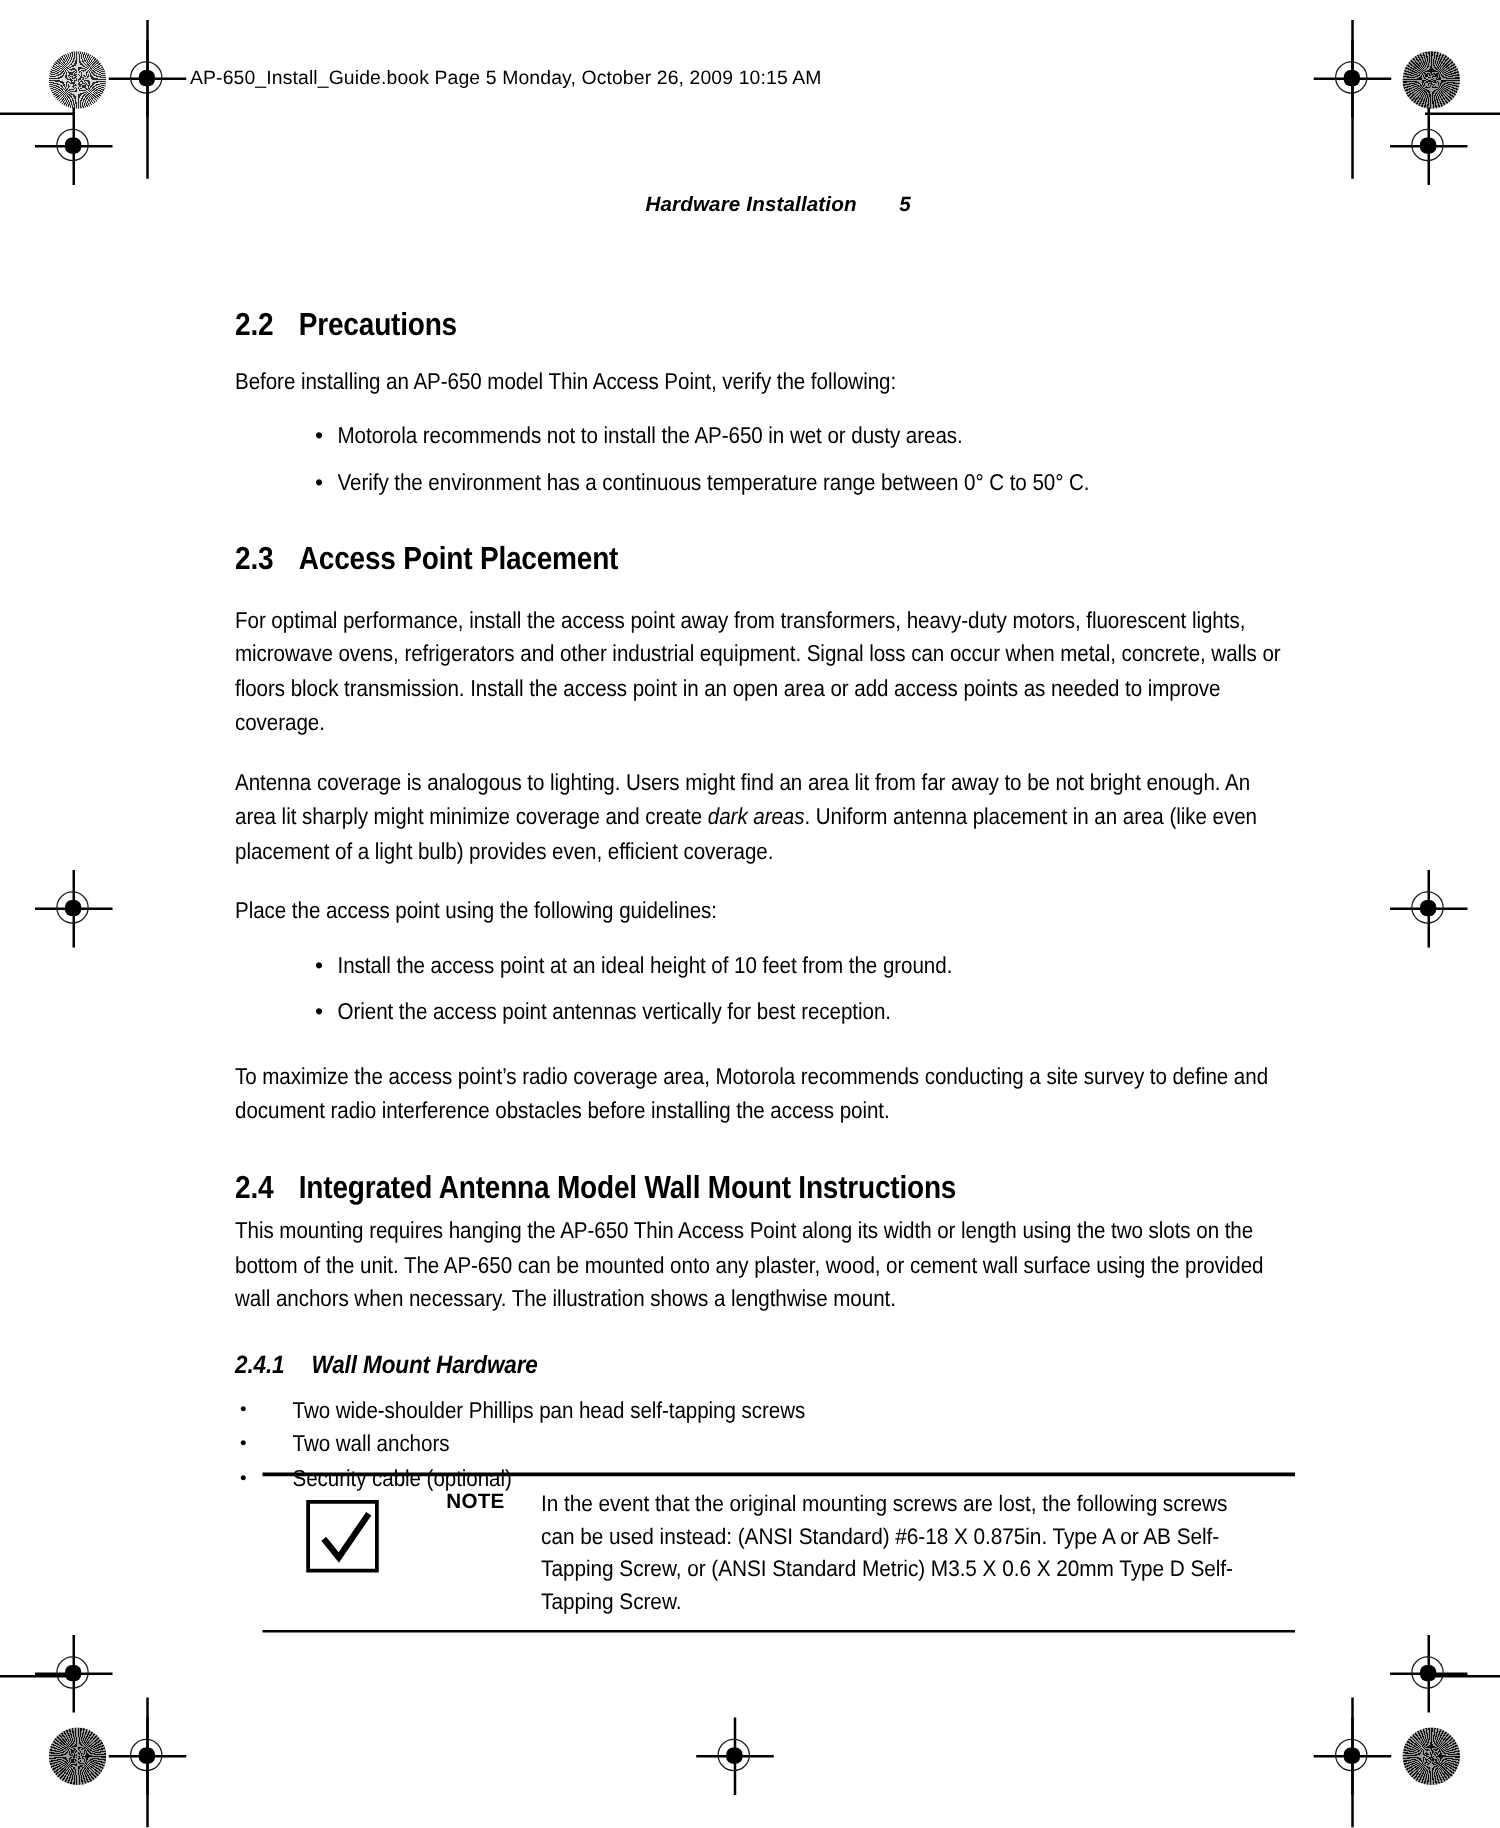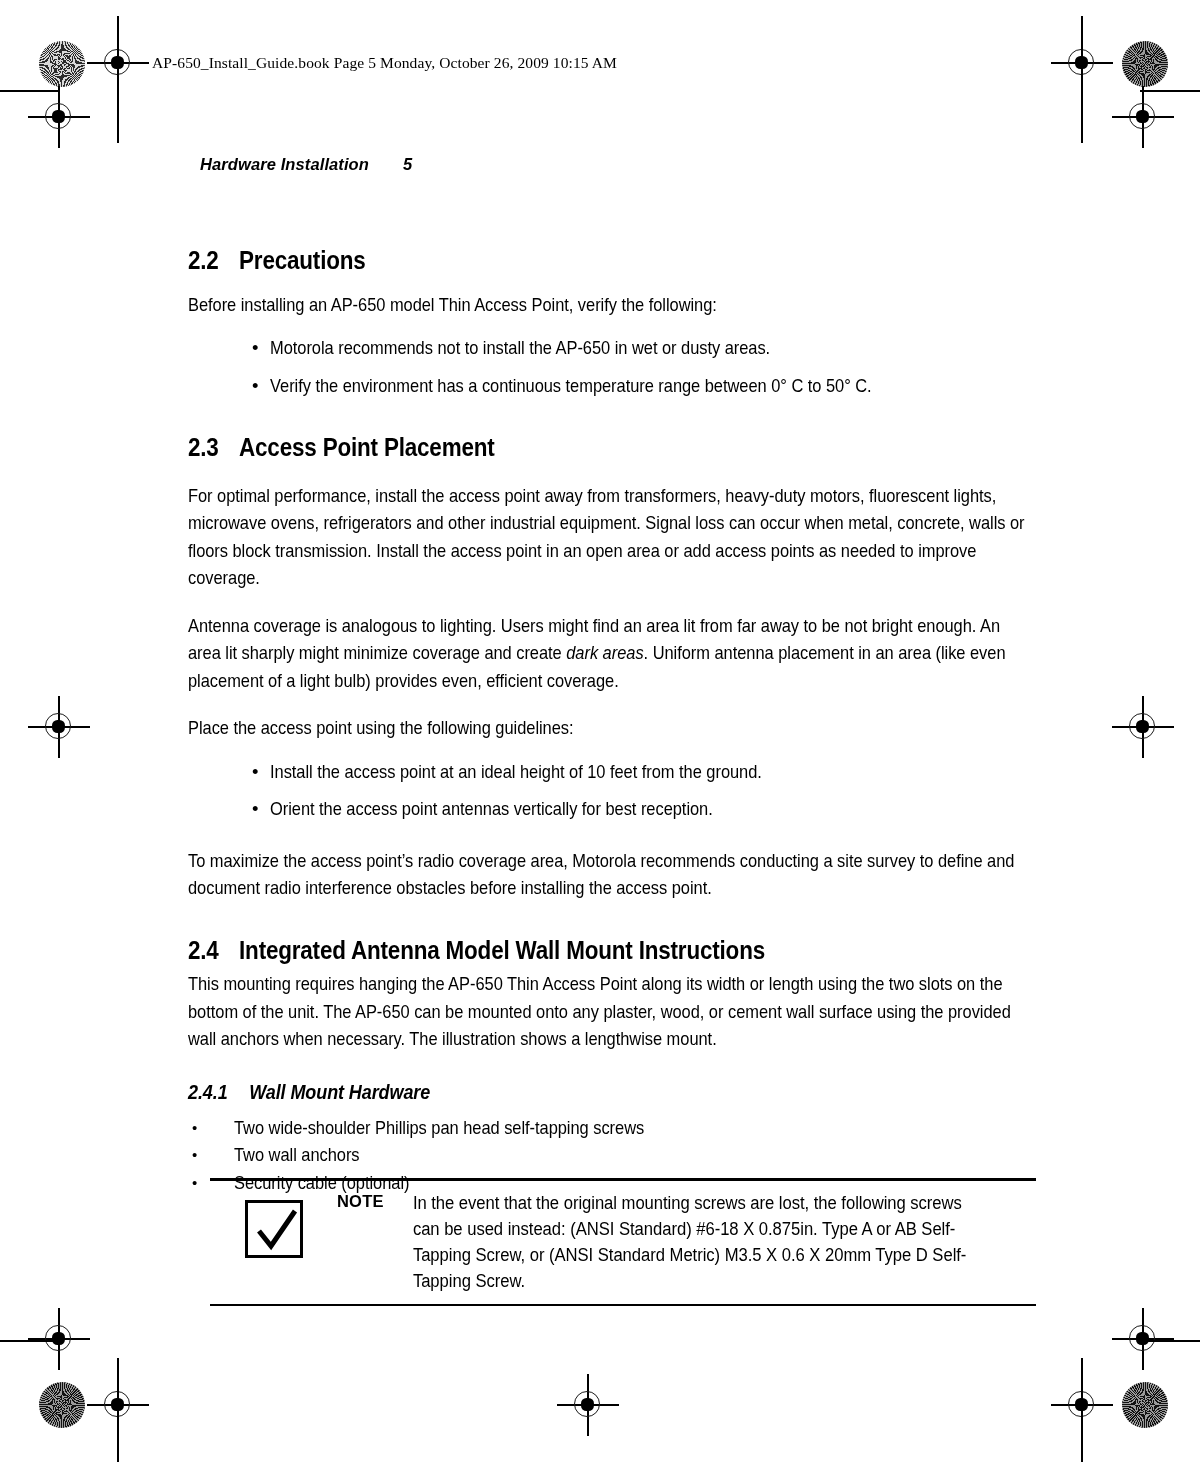--- a/index.html
+++ b/index.html
@@ -61,31 +61,31 @@
       radial-gradient(circle at 50% 50%, #555 0%, #333 100%);
   }
 
   .trim-v { width: 1.6px; background: #000; }
   .trim-h { height: 1.6px; background: #000; }
 
   
   .book-line {
     position: absolute;
     left: 152px; top: 54px;
-    font-family: Liberation Serif, serif;
+    font-family: Liberation Sans, sans-serif;
     font-size: 15.5px;
     letter-spacing: .1px;
     white-space: nowrap;
   }
 
   .running-head {
     position: absolute;
     left: 200px; top: 155px;
     width: 845px;
-    text-align: left;
+    text-align: center;
     font-size: 16.5px;
     font-style: italic;
     font-weight: 600;
     letter-spacing: .1px;
   }
   .running-head .pagenum {
     display: inline-block;
     margin-left: 34px;
     font-style: italic;
     font-weight: 700;
@@ -204,20 +204,21 @@
     position: relative;
   }
   .note-icon svg { position: absolute; left: 6px; top: 5px; }
   .note-label {
     width: 62px;
     flex: 0 0 62px;
     font-size: 16.5px;
     font-weight: 700;
     letter-spacing: .2px;
     padding-top: 2px;
+    margin-left: 20px;
   }
   .note-text {
     flex: 1;
     font-size: 18px;
     line-height: 26px;
     letter-spacing: -0.05px;
     padding-left: 15px;
     transform: scaleX(0.925);
     transform-origin: left top;
     width: 108%;

